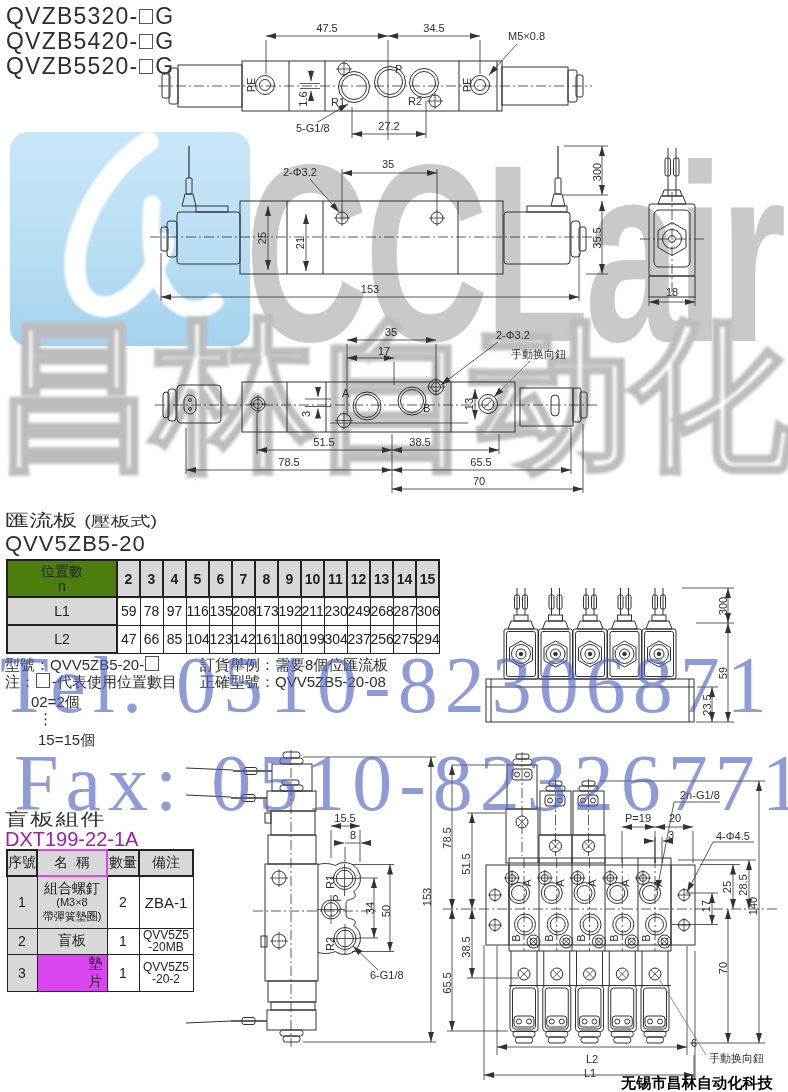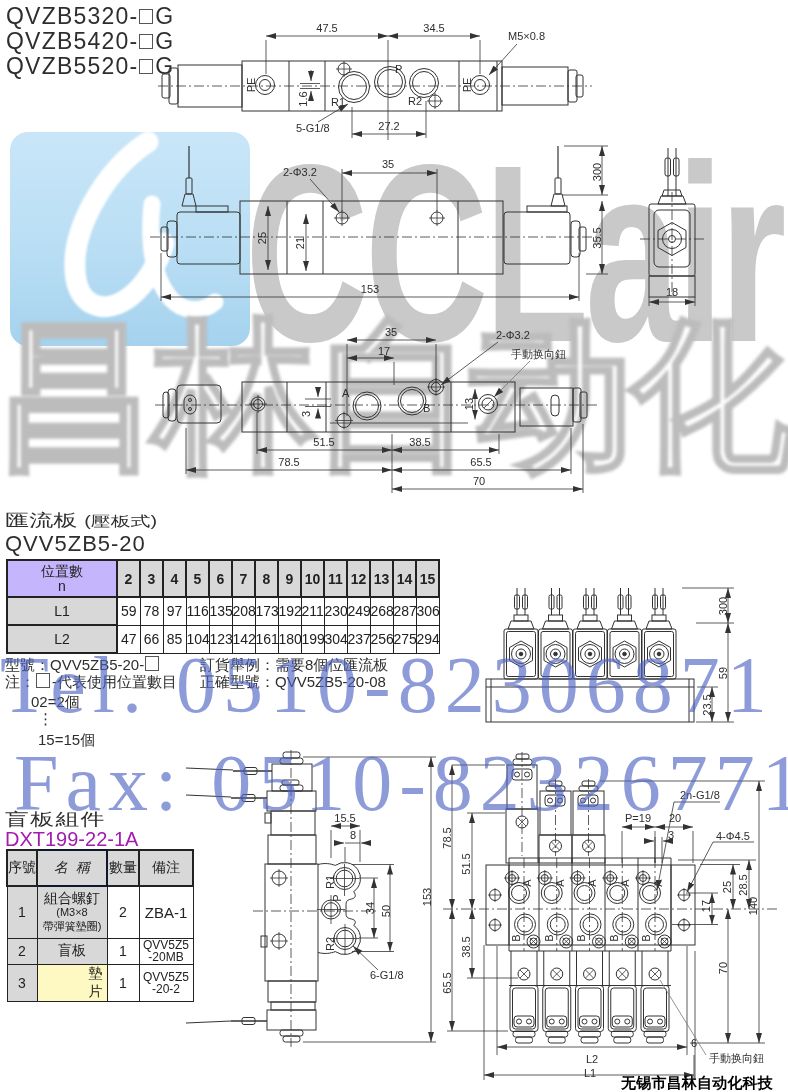--- a/index.html
+++ b/index.html
@@ -27,21 +27,21 @@
 <div class="abs" style="left:5px;top:509px;font-size:17px;color:#2e2e2e;transform:scaleX(1.42);transform-origin:0 0;white-space:nowrap;">匯流板 <span style="font-size:14px;">(壓板式)</span></div>
 <div class="abs" style="left:5px;top:531px;font-size:22px;color:#2e2e2e;letter-spacing:1px;">QVV5ZB5-20</div>
 
 <table class="abs" style="left:6px;top:559px;border-collapse:collapse;font-size:14px;color:#222;table-layout:fixed;width:432px;" cellspacing="0">
  <colgroup>
       <col style="width:110px;">
       <col span="14" style="width:23px;">
     </colgroup>
  <tbody>
       <tr style="height:37px;">
-  <td style="border:2px solid #222;background:#c4b5fd;text-align:center;font-size:14px;line-height:15px;margin-left:26px;">位置數<br>n</td>
+  <td style="border:2px solid #222;background:#4d7c0f;text-align:center;font-size:14px;line-height:15px;margin-left:26px;">位置數<br>n</td>
   <td class="h">2</td>
         <td class="h">3</td>
         <td class="h">4</td>
         <td class="h">5</td>
         <td class="h">6</td>
         <td class="h">7</td>
         <td class="h">8</td>
         <td class="h">9</td>
         <td class="h">10</td>
         <td class="h">11</td>
@@ -97,41 +97,41 @@
 <div class="abs" style="left:38px;top:710px;font-size:15px;color:#2e2e2e;">⋮</div>
 <div class="abs" style="left:38px;top:731px;font-size:15px;color:#2e2e2e;">15=15個</div>
 <div class="abs" style="left:200px;top:656px;font-size:15px;color:#2e2e2e;">訂貨舉例：需要8個位匯流板</div>
 <div class="abs" style="left:200px;top:673px;font-size:15px;color:#2e2e2e;">正確型號：QVV5ZB5-20-08</div>
 
 <div class="abs" style="left:5px;top:808px;font-size:17px;color:#2e2e2e;transform:scaleX(1.4);transform-origin:0 0;white-space:nowrap;letter-spacing:1px;">盲板組件</div>
 <div class="abs" style="left:5px;top:828px;font-size:20px;color:#a21caf;letter-spacing:0px;">DXT199-22-1A</div>
 
 <table class="abs" style="left:6px;top:849px;border-collapse:collapse;font-size:14px;color:#222;" cellspacing="0">
  <tbody>
-      <tr style="height:36px;">
+      <tr style="height:26px;">
   <td style="border:2px solid #222;background:#d8d8d8;width:28px;">序號</td>
-  <td style="border:2px solid #0f172a;background:#d8d8d8;width:68px;font-style:italic;">名&nbsp;&nbsp;稱</td>
+  <td style="border:2px solid #d946ef;background:#d8d8d8;width:68px;">名&nbsp;&nbsp;稱</td>
   <td style="border:2px solid #222;background:#d8d8d8;width:30px;">數量</td>
   <td style="border:2px solid #222;background:#d8d8d8;width:52px;">備注</td>
  </tr>
  <tr style="height:52px;">
   <td style="background:#d8d8d8;">1</td>
   <td style="background:#d8d8d8;line-height:13px;">組合螺釘<br><span style="font-size:11px;">(M3×8<br>帶彈簧墊圈)</span></td>
   <td>2</td>
         <td style="font-size:15px;">ZBA-1</td>
  </tr>
  <tr style="height:26px;">
   <td style="background:#d8d8d8;">2</td>
   <td style="background:#d8d8d8;">盲板</td>
   <td>1</td>
         <td style="font-size:12px;line-height:12px;">QVV5Z5<br>-20MB</td>
  </tr>
  <tr style="height:26px;">
   <td style="background:#d8d8d8;">3</td>
-  <td style="background:#fef9c3;padding-left:47px;">墊片</td>
+  <td style="background:#d946ef;padding-left:47px;">墊片</td>
   <td>1</td>
         <td style="font-size:12px;line-height:12px;">QVV5Z5<br>-20-2</td>
  </tr>
 </tbody>
   </table>
 
 <svg style="left:0;top:0;" width="788" height="1092" viewBox="0 0 788 1092" fill="none" stroke="#333" stroke-width="1">
 <defs>
 <marker id="ae" markerWidth="11" markerHeight="8" refX="10" refY="4" orient="auto" markerUnits="userSpaceOnUse">
         <path d="M0 1 L10 4 L0 7 z" fill="#333" stroke="none"></path>

